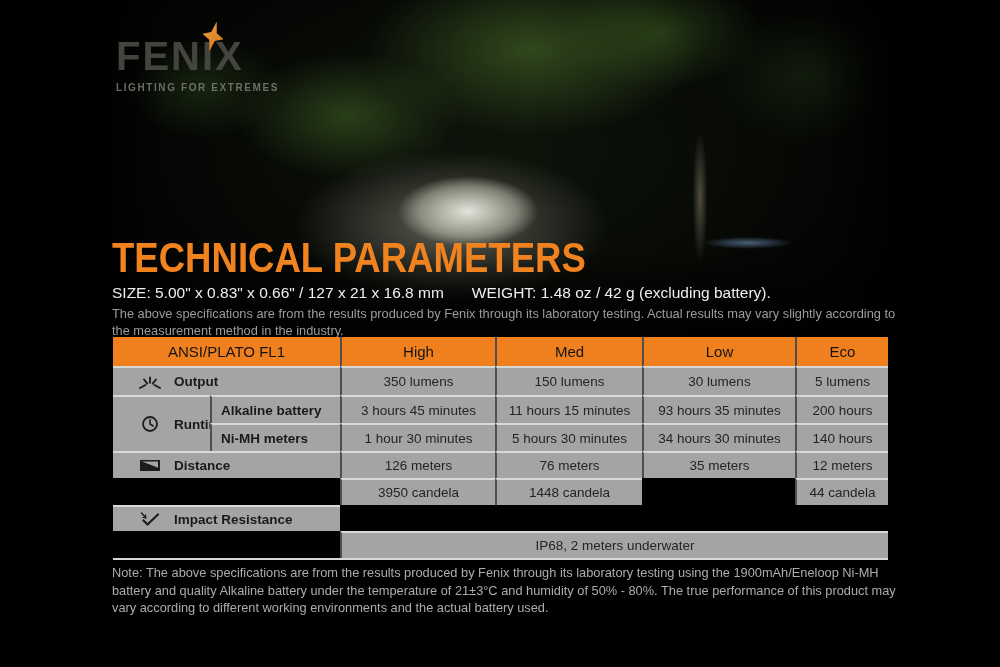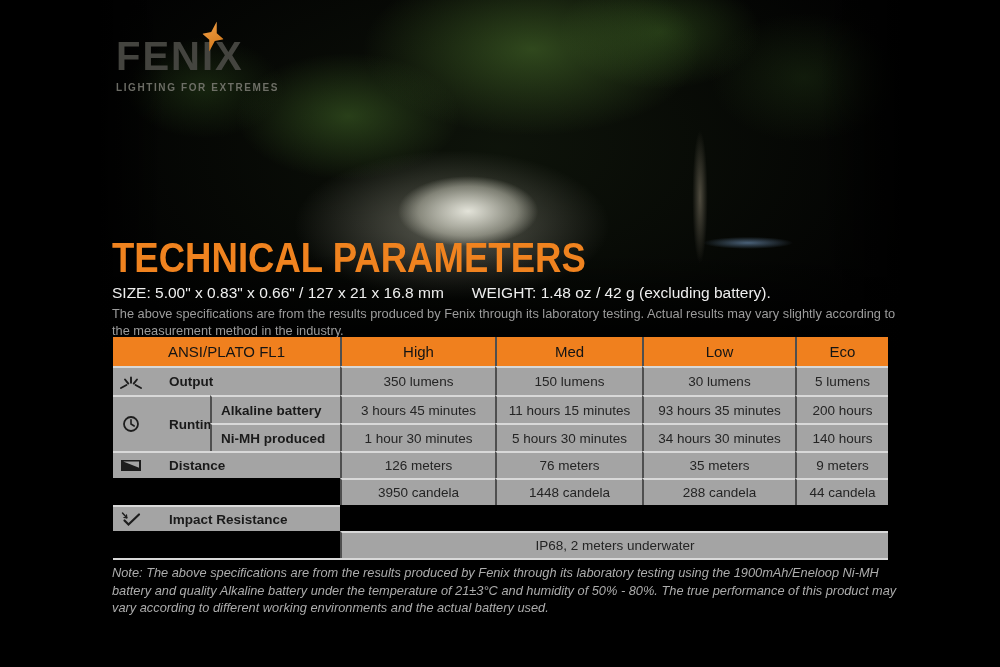--- a/index.html
+++ b/index.html
@@ -50,28 +50,28 @@
   .spec-table {
     position:absolute; left:113px; top:337px;
     display:grid;
     grid-template-columns:97px 130px 155px 147px 153px 93px;
     grid-template-rows:29px 29px 28px 28px 27px 27px 26px 27px;
     width:775px; border-bottom:2px solid #D8D8D8;
     font-size:13.5px; color:#242424;
   }
   .cell { background:#A4A4A4; display:flex; align-items:center; justify-content:center; }
   .cell.h { background:#F0801E; font-weight:normal; font-size:15px; color:#141414; }
-  .cell.lab { justify-content:flex-start; padding-left:5px; gap:25px; font-weight:bold; color:#1A1A1A; }
+  .cell.lab { justify-content:flex-start; padding-left:24px; gap:11px; font-weight:bold; color:#1A1A1A; }
   .cell.sub { justify-content:flex-start; padding-left:9px; font-weight:bold; color:#1A1A1A; }
   .bt { border-top:2px solid #D8D8D8; }
   .bl { border-left:2px solid #4F4F4F; }
   .ic { width:26px; display:flex; justify-content:center; flex:0 0 26px; }
 
   
-  .notes { position:absolute; left:112px; top:564px; width:790px; color:#ACACAC; font-size:12.8px; line-height:1.37;font-style:italic; }
+  .notes { position:absolute; left:112px; top:564px; width:790px; color:#ACACAC; font-size:12.8px; line-height:1.37; }
   .notes p { margin-bottom:9px; }
   .notes p.one-line { white-space:nowrap; font-size:12.5px; }
 </style>
 </head>
 <body>
 
 <div id="screen">
 
   <div class="photo">
     <div class="logo">
@@ -124,43 +124,42 @@
             <path d="M9 4.8 V9 L12.2 11" stroke="#1d1d1d" stroke-width="1.6" fill="none" stroke-linecap="round"></path>
           </svg>
       </span>
       <span>Runtime</span>
     </div>
     <div class="cell sub bt bl" style="grid-area:3/2/4/3">Alkaline battery</div>
     <div class="cell bt bl" style="grid-area:3/3/4/4">3 hours 45 minutes</div>
     <div class="cell bt bl" style="grid-area:3/4/4/5">11 hours 15 minutes</div>
     <div class="cell bt bl" style="grid-area:3/5/4/6">93 hours 35 minutes</div>
     <div class="cell bt bl" style="grid-area:3/6/4/7">200 hours</div>
-    <div class="cell sub bt bl" style="grid-area:4/2/5/3">Ni-MH produced</div>
+    <div class="cell sub bt bl" style="grid-area:4/2/5/3">Ni-MH meters</div>
     <div class="cell bt bl" style="grid-area:4/3/5/4">1 hour 30 minutes</div>
     <div class="cell bt bl" style="grid-area:4/4/5/5">5 hours 30 minutes</div>
     <div class="cell bt bl" style="grid-area:4/5/5/6">34 hours 30 minutes</div>
     <div class="cell bt bl" style="grid-area:4/6/5/7">140 hours</div>
 
     <div class="cell lab bt" style="grid-area:5/1/6/3">
       <span class="ic">
         <svg width="22" height="13" viewBox="0 0 22 13">
             <rect x="1" y="1" width="20" height="11" fill="#1d1d1d"></rect>
             <polygon points="3.2,2.6 19,2.6 19,8.8" fill="#A4A4A4"></polygon>
           </svg>
       </span>
       <span>Distance</span>
     </div>
     <div class="cell bt bl" style="grid-area:5/3/6/4">126 meters</div>
     <div class="cell bt bl" style="grid-area:5/4/6/5">76 meters</div>
     <div class="cell bt bl" style="grid-area:5/5/6/6">35 meters</div>
-    <div class="cell bt bl" style="grid-area:5/6/6/7">9 meters</div>
+    <div class="cell bt bl" style="grid-area:5/6/6/7">12 meters</div>
 
     <div class="cell bt bl" style="grid-area:6/3/7/4">3950 candela</div>
     <div class="cell bt bl" style="grid-area:6/4/7/5">1448 candela</div>
-    <div class="cell bt bl" style="grid-area:6/5/7/6">288 candela</div>
     <div class="cell bt bl" style="grid-area:6/6/7/7">44 candela</div>
 
     <div class="cell lab bt" style="grid-area:7/1/8/3">
       <span class="ic">
         <svg width="22" height="16" viewBox="0 0 22 16">
             <path d="M4.5 9.5 L8.5 13.5 L19 3.5" stroke="#1d1d1d" stroke-width="2.2" fill="none" stroke-linecap="round"></path>
             <path d="M2.5 2 L6.8 6.8" stroke="#1d1d1d" stroke-width="1.4" stroke-linecap="round"></path>
             <path d="M6.8 6.8 L6.5 3.9 M6.8 6.8 L3.9 6.5" stroke="#1d1d1d" stroke-width="1.2" stroke-linecap="round"></path>
           </svg>
       </span>

